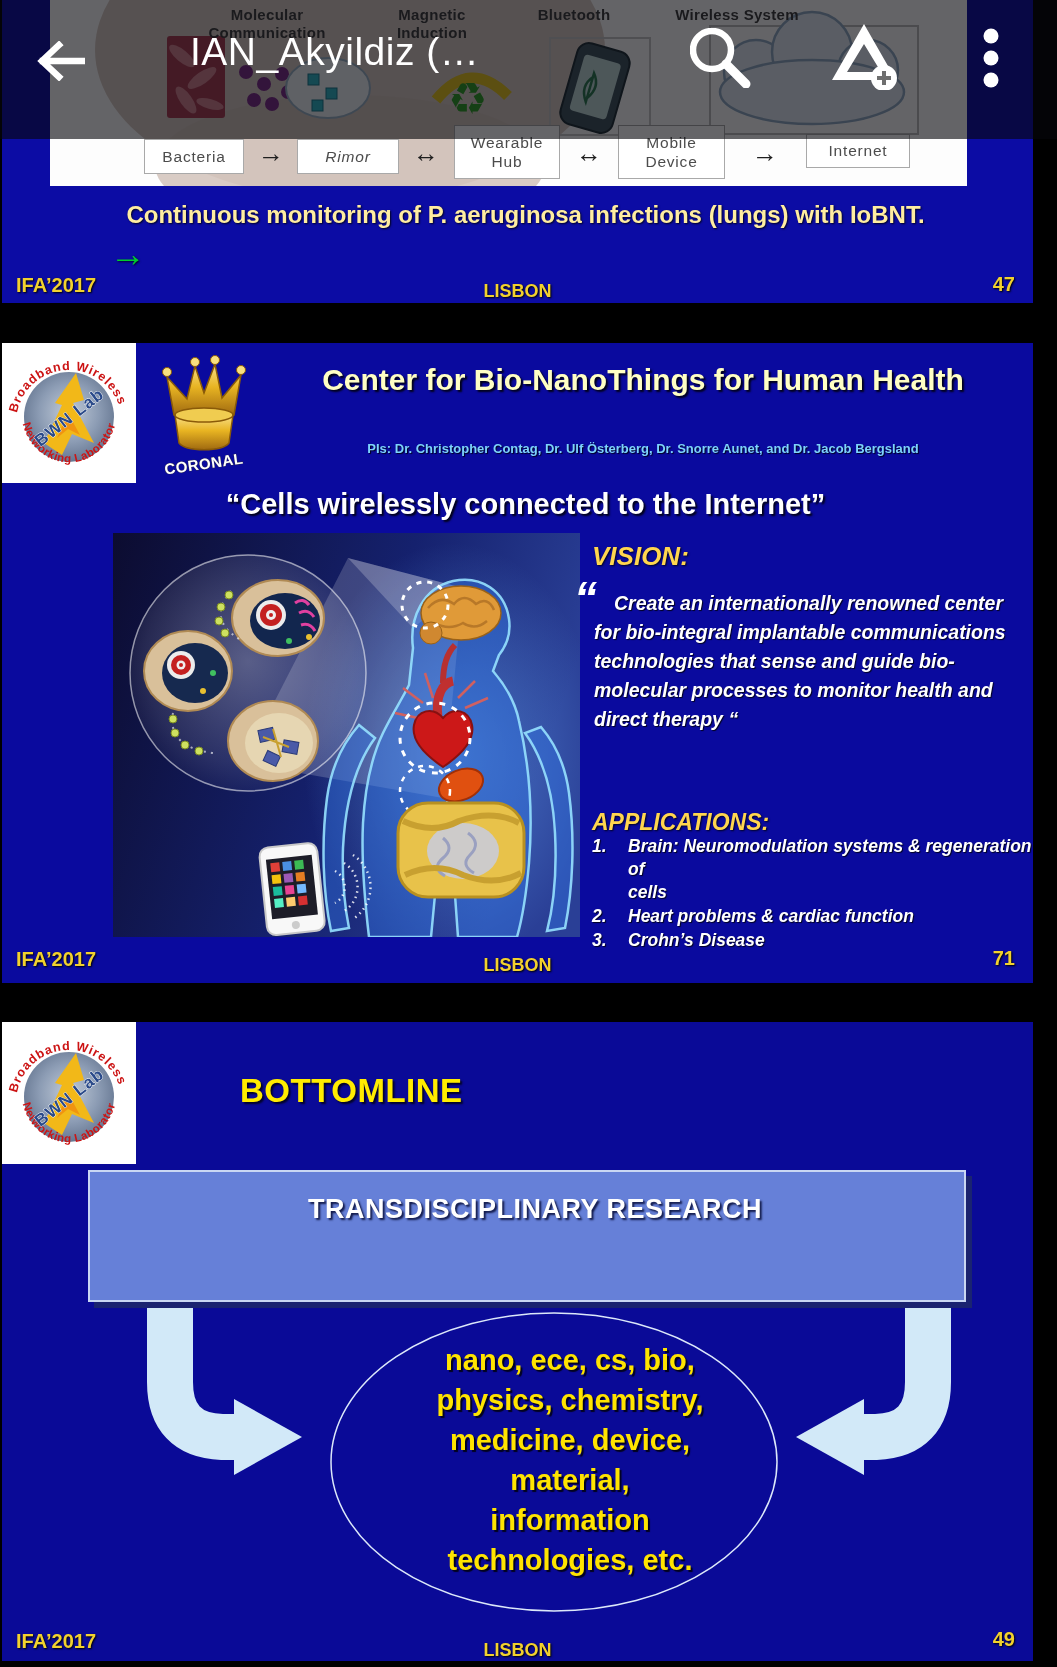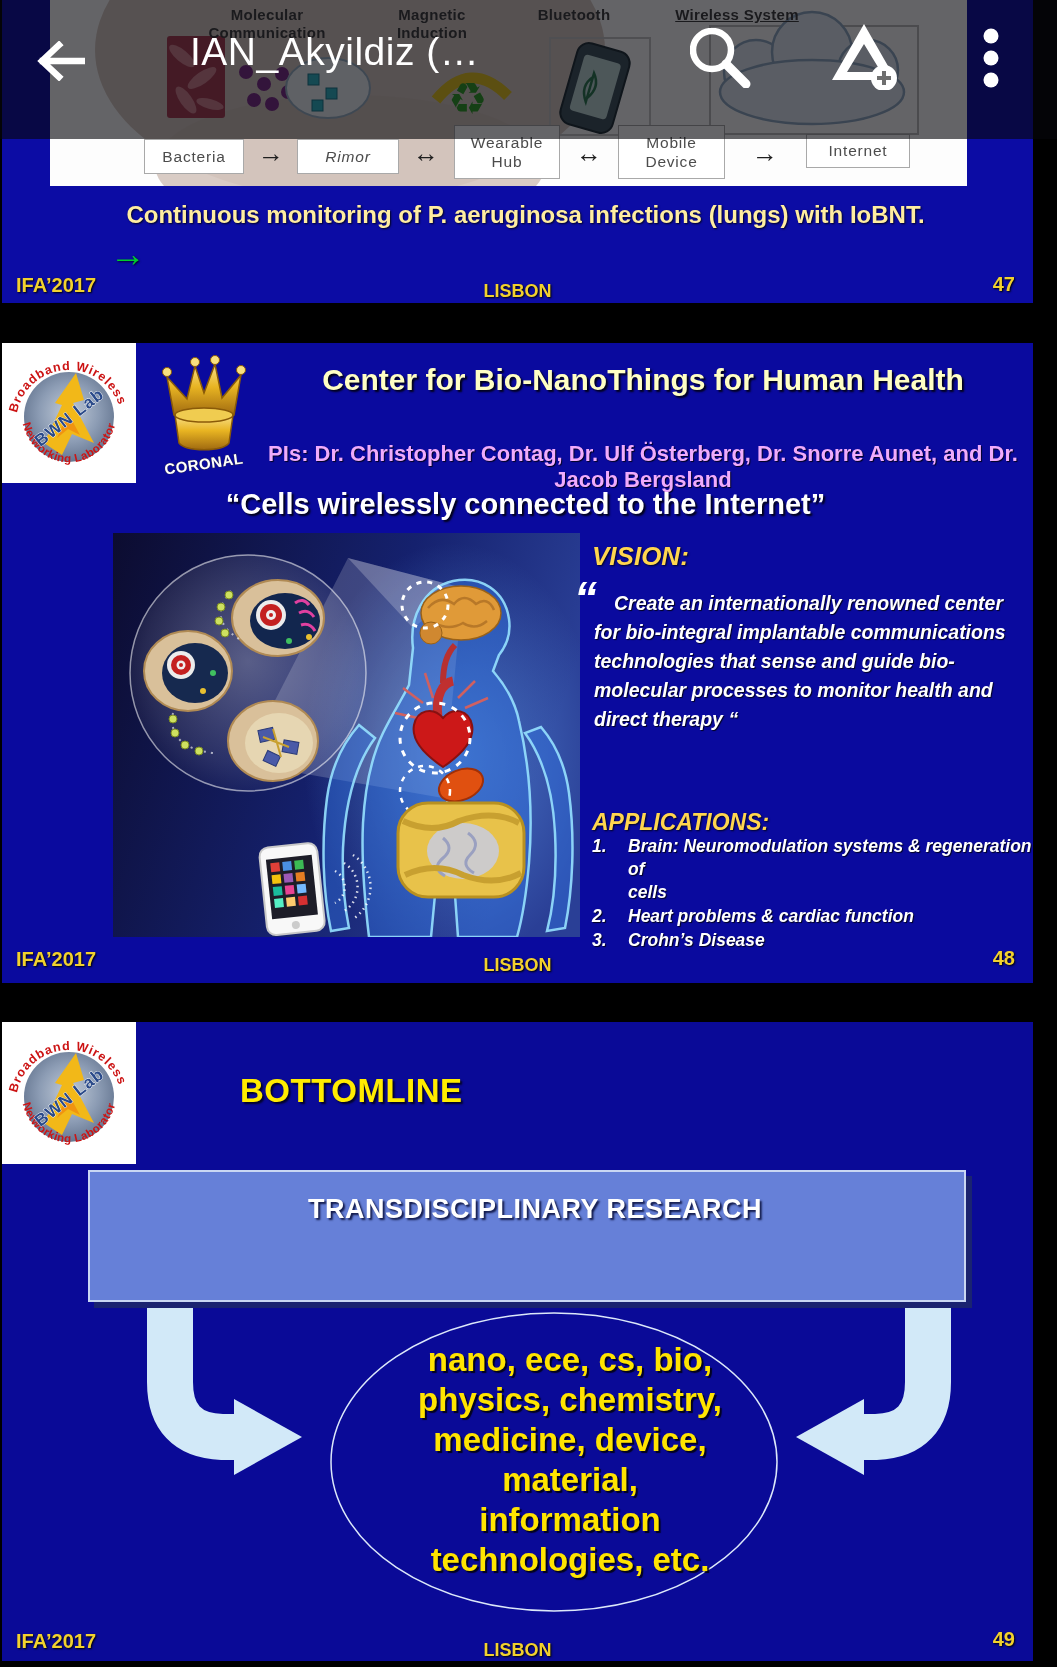--- a/index.html
+++ b/index.html
@@ -39,21 +39,21 @@
   .ft-c{left:0;right:0;text-align:center;font-size:18px;}
   .ft-r{right:18px;font-size:20px;}
 
   
   .s48{top:343px;height:640px;background:#0a0a9e;}
   .logo-box{position:absolute;left:0;top:0;width:134px;background:#fff;}
   .s48-title{left:225px;top:20px;width:800px;color:#ffffc4;font-size:30px;font-weight:700;
              text-shadow:2px 2px 2px rgba(0,0,0,.85);}
   .s48-dir{left:225px;top:76px;width:800px;color:#ffd64f;font-size:17px;font-weight:700;
            text-shadow:1px 1px 1px rgba(0,0,0,.8);}
-  .s48-pis{left:225px;top:98px;width:800px;color:#f0abfc;font-size:22px;font-weight:700;
+  .s48-pis{left:225px;top:98px;width:800px;color:#7dd3fc;font-size:13px;font-weight:700;
            text-shadow:1px 1px 1px rgba(0,0,0,.8);}
   .s48-quote{left:0;right:0;top:145px;color:#fff;font-size:29px;font-weight:700;
              text-shadow:2px 2px 2px rgba(0,0,0,.85);}
   .s48-image{left:95px;top:190px;width:467px;height:404px;}
   .vision-label{left:574px;top:198px;color:#ffd64f;font-size:26px;font-weight:700;font-style:italic;
                 text-shadow:1px 1px 2px rgba(0,0,0,.8);}
   .vision-q{left:556px;top:228px;color:#fff;font-size:46px;font-weight:700;font-style:italic;}
   .vision-lines{left:576px;top:246px;width:456px;color:#fff;font-size:19.5px;font-weight:700;
                 font-style:italic;line-height:29px;text-indent:20px;text-shadow:1px 1px 1px rgba(0,0,0,.8);}
   .apps-label{left:574px;top:466px;color:#ffd64f;font-size:23px;font-weight:700;font-style:italic;
@@ -64,21 +64,21 @@
   .app-item .num{position:absolute;left:0;top:0;}
 
   
   .s49{top:1022px;height:639px;background:#0a0a97;}
   .s49-heading{left:222px;top:50px;color:#ffec00;font-size:33px;font-weight:700;letter-spacing:.5px;
                text-shadow:2px 2px 2px rgba(0,0,0,.75);}
   .s49-banner{left:86px;top:148px;width:858px;height:128px;background:#6680d8;
               border:2px solid #c9d7f3;box-shadow:6px 6px 0 rgba(28,38,108,.92);}
   .s49-banner-text{margin-top:22px;text-align:center;color:#fff;font-size:27px;font-weight:700;
                    letter-spacing:.5px;text-shadow:2px 2px 2px rgba(10,15,60,.9);}
-  .s49-ellipse-text{left:332px;top:318px;width:440px;text-align:center;color:#ffe400;font-size:33px;
+  .s49-ellipse-text{left:332px;top:318px;width:440px;text-align:center;color:#ffe400;font-size:29px;
                     font-weight:700;line-height:40px;text-shadow:2px 2px 1px rgba(0,0,0,.8);}
   .s49-svg{position:absolute;left:0;top:0;}
 </style>
 </head>
 <body>
 
 <div class="screen">
 
   <div class="slide s47">
     <div class="s47-img">
@@ -122,21 +122,21 @@
             <circle cx="762" cy="52" r="40"></circle>
             <circle cx="818" cy="70" r="30"></circle>
           <ellipse cx="762" cy="92" rx="92" ry="32"></ellipse>
         </g>
       </svg>
       <div class="diag-label preline" style="left:217px;top:6px;">Molecular
 Communication</div>
       <div class="diag-label preline" style="left:382px;top:6px;">Magnetic
 Induction</div>
       <div class="diag-label" style="left:524px;top:6px;">Bluetooth</div>
-      <div class="diag-label" style="left:687px;top:6px;text-decoration:underline;">Wireless System</div>
+      <div class="diag-label" style="left:687px;top:6px;">Wireless System</div>
 
       <div class="flow-box preline" style="left:94px;top:139px;width:98px;height:33px;">Bacteria</div>
       <div class="flow-arrow" style="left:196px;top:136px;width:50px;">→</div>
       <div class="flow-box preline" style="left:247px;top:139px;width:100px;height:33px;font-style:italic;">Rimor</div>
       <div class="flow-arrow" style="left:350px;top:136px;width:52px;">↔</div>
       <div class="flow-box preline" style="left:404px;top:125px;width:104px;height:52px;">Wearable
 Hub</div>
       <div class="flow-arrow" style="left:512px;top:136px;width:54px;">↔</div>
       <div class="flow-box preline" style="left:568px;top:125px;width:105px;height:52px;">Mobile
 Device</div>
@@ -355,21 +355,21 @@
         <span class="preline">Heart problems &amp; cardiac function</span>
       </div>
       <div class="app-item">
         <span class="num">3.</span>
         <span class="preline">Crohn’s  Disease</span>
       </div>
     </div>
 
     <div class="ft ft-l" style="top:605px;">IFA’2017</div>
     <div class="ft ft-c" style="top:612px;">LISBON</div>
-    <div class="ft ft-r" style="top:604px;">48</div>
+    <div class="ft ft-r" style="top:604px;">71</div>
   </div>
 
   <div class="slide s49">
     <div class="logo-box" style="height:142px;">
       <svg width="134" height="142" viewBox="0 0 134 140">
         <defs>
           <path id="arcT2" d="M14,80 A53,53 0 1 1 120,80" fill="none"></path>
           <path id="arcB2" d="M20,78 A48,52 0 0 0 114,78" fill="none"></path>
         </defs>
         <rect width="134" height="140" fill="#fff"></rect>

